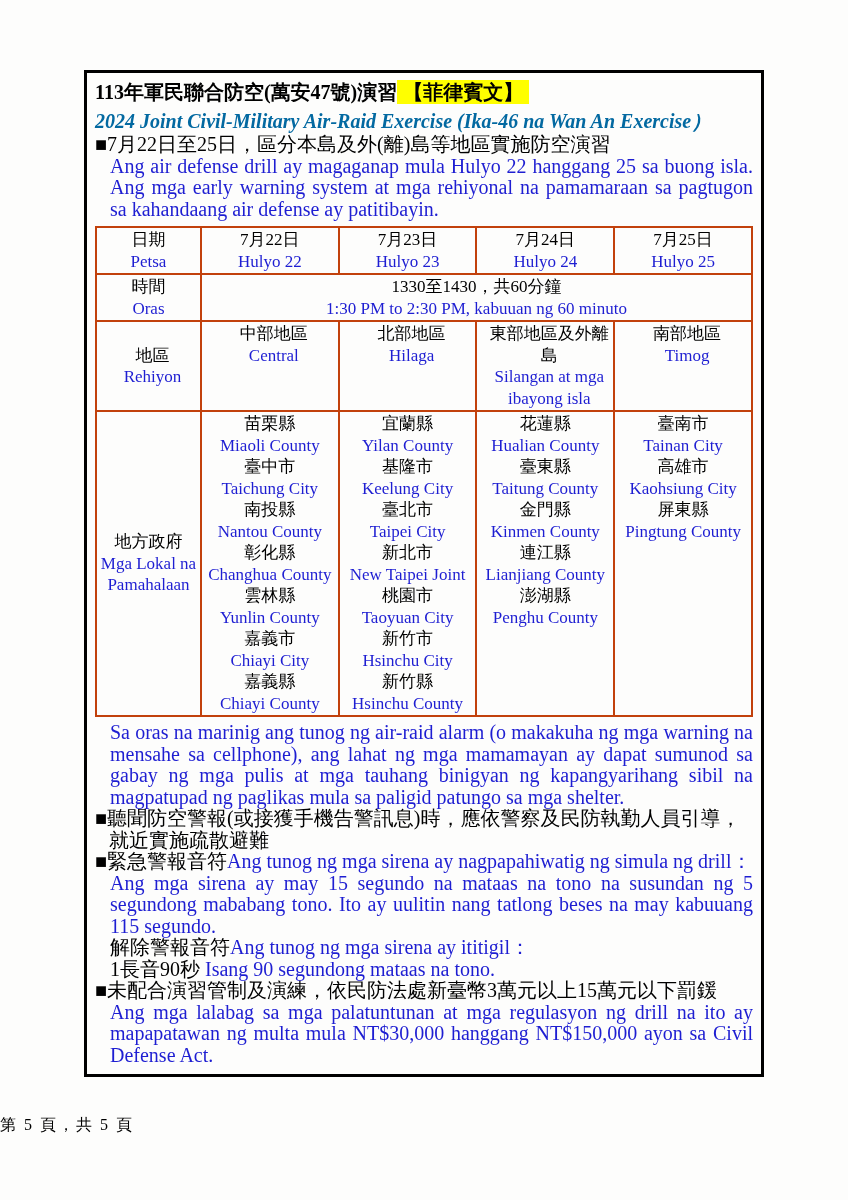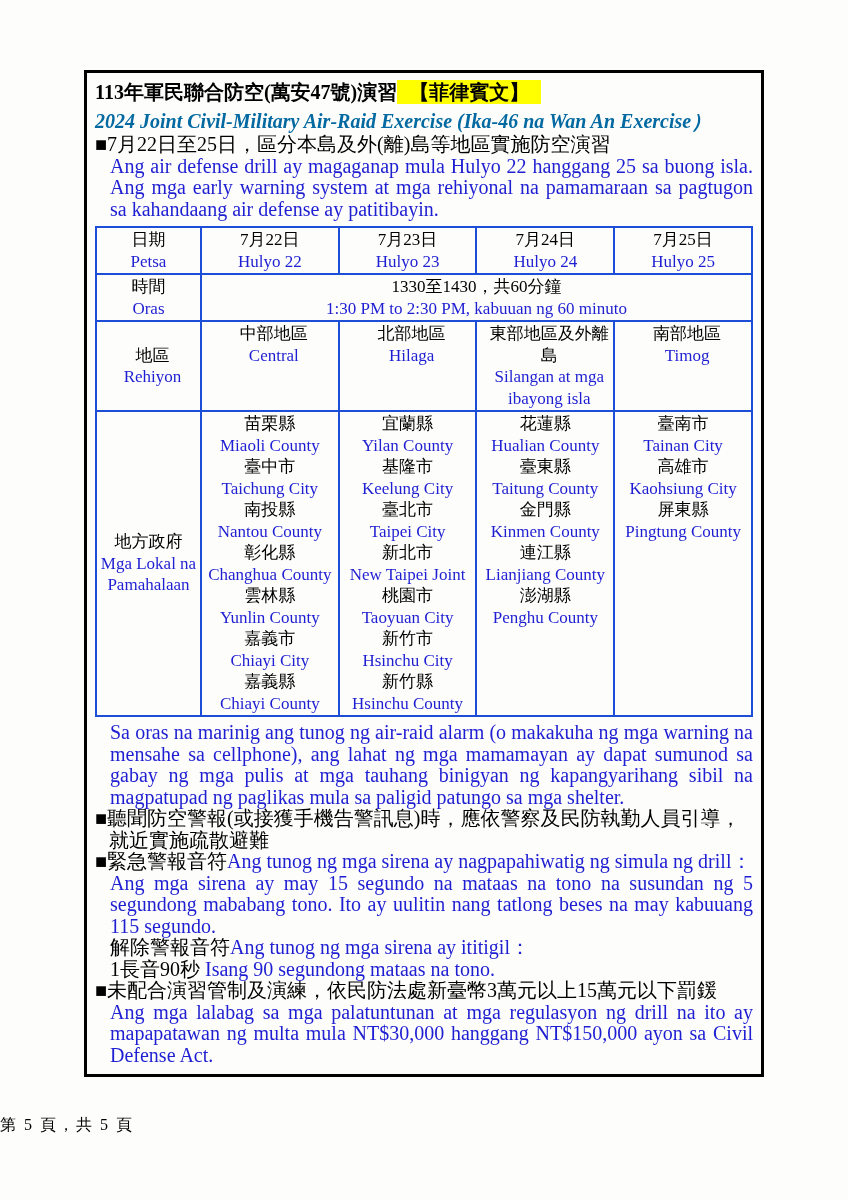--- a/index.html
+++ b/index.html
@@ -27,21 +27,21 @@
   }
   .title-line {
     font-size: 20px;
     font-weight: bold;
     line-height: 26px;
     color: #000;
     white-space: nowrap;
   }
   .highlight {
     background: #ffff00;
-    padding: 1px 12px;
+    padding: 1px 6px;
   }
   .heading-en {
     font-size: 20px;
     font-weight: bold;
     line-height: 26px;
     margin-top: 3px;
     color: #0369a1;
     font-style: italic;
   }
   .para {
@@ -55,21 +55,21 @@
   .zh { color: #000000; }
   .tl { color: #1e1ed2; }
   table.sched {
     width: 100%;
     border-collapse: collapse;
     table-layout: fixed;
     margin-top: 6px;
     margin-bottom: 5px;
   }
   table.sched td {
-    border: 2px solid #1d4ed8;
+    border: 2px solid #c2410c;
     text-align: center;
     font-size: 17px;
     line-height: 21.5px;
     padding: 1px 2px;
     vertical-align: middle;
     overflow: hidden;
   }
   table.sched td.top { vertical-align: top; }
   table.sched td .zh, table.sched td .tl { display: block; }
   tr.r-date td, tr.r-time td { height: 40px; }

